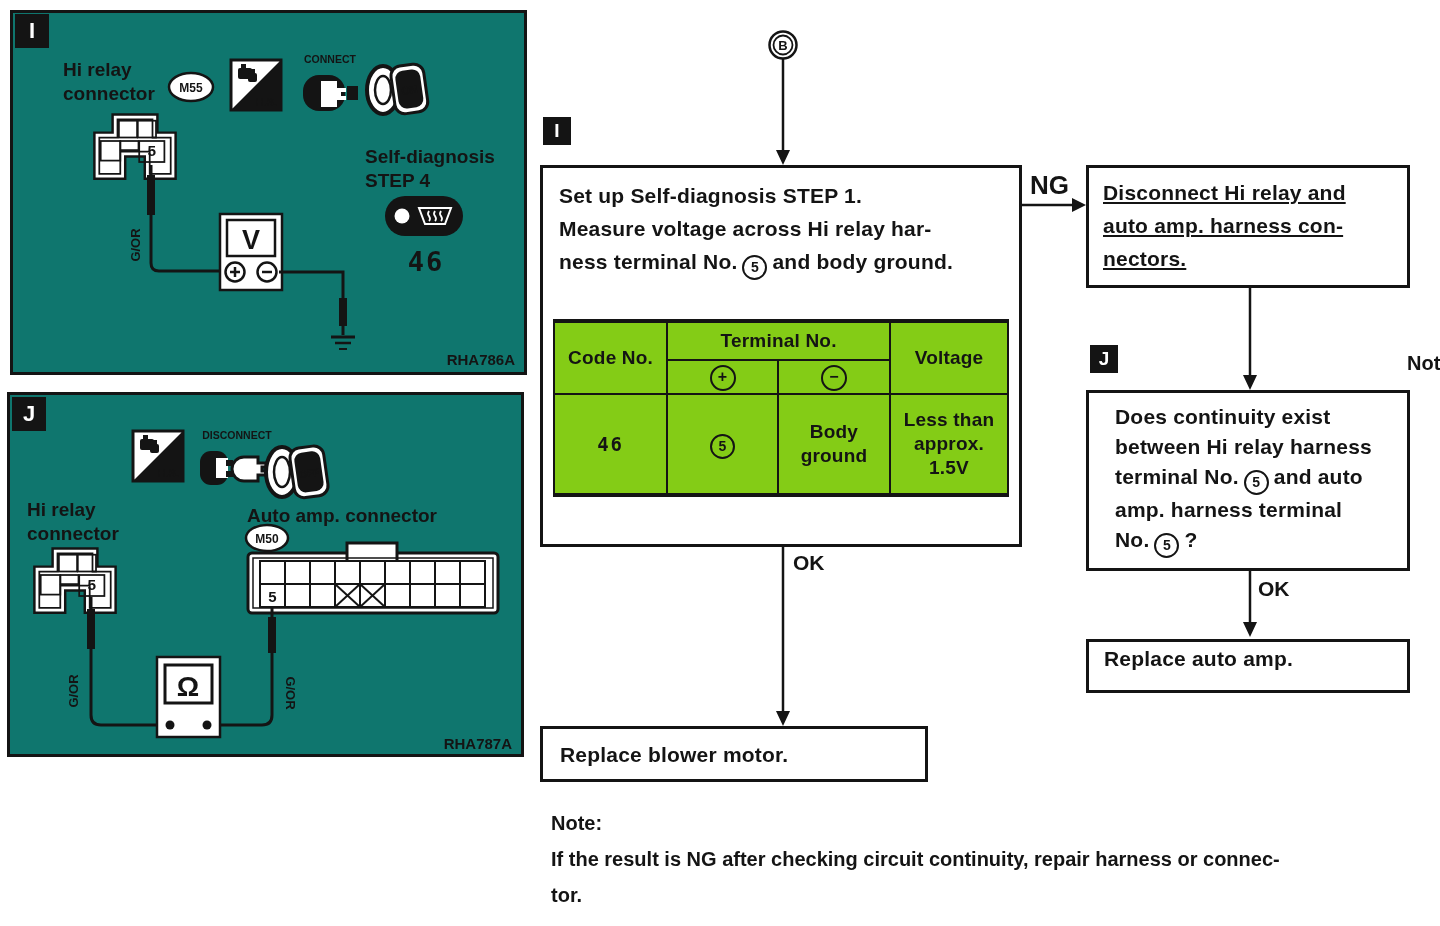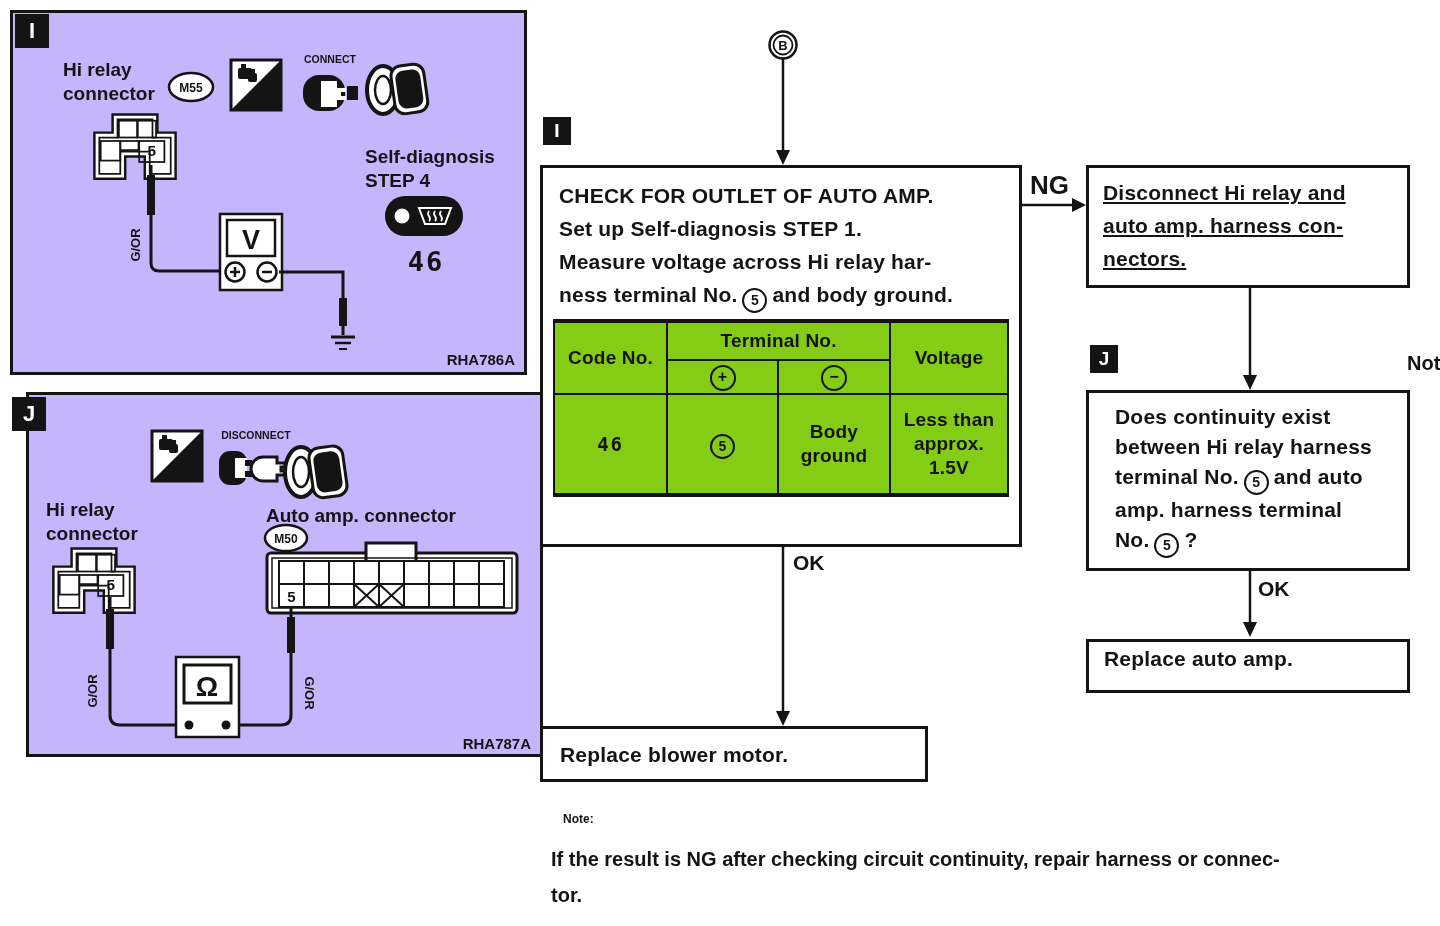--- a/index.html
+++ b/index.html
@@ -1,19 +1,19 @@
 <!DOCTYPE html>
 <html><head>
 <meta charset="utf-8">
 <style>
   html,body{margin:0;padding:0;background:#f2f2f2;}
   .page{position:relative;width:1440px;height:926px;background:#ffffff;overflow:hidden;
         font-family:"Liberation Sans",sans-serif;color:#141414;}
   .abs{position:absolute;}
-  .panel{border:3px solid #141414;background:#c4b5fd;}
+  .panel{border:3px solid #141414;background:#0f766e;}
   .tag{background:#141414;color:#fff;font-weight:bold;display:flex;align-items:center;justify-content:center;}
   .tag34{width:34px;height:34px;font-size:22px;}
   .tag28{width:28px;height:28px;font-size:19px;}
   .fbox{border:3px solid #141414;background:#fff;box-sizing:border-box;
         font-size:21px;font-weight:bold;letter-spacing:.2px;line-height:33px;}
   .fbox .pad{padding:11px 16px;}
   .lbl{font-weight:bold;}
   .c5{display:inline-block;width:21px;height:21px;border:2px solid #141414;border-radius:50%;
       text-align:center;line-height:21px;font-size:14px;font-weight:bold;vertical-align:-3px;margin:0 5px;}
   .sym{display:inline-block;width:22px;height:22px;border:2px solid #141414;border-radius:50%;
@@ -115,21 +115,21 @@
           <path d="M0,-5 q-2,3 0,5 q2,3 0,5" fill="none" stroke="#ffffff" stroke-width="1.8"></path>
           <path d="M6,-5 q-2,3 0,5 q2,3 0,5" fill="none" stroke="#ffffff" stroke-width="1.8"></path>
         </g>
       </g>
       <text x="413" y="258" font-size="27" class="mid seg">46</text>
       <text x="502" y="352" font-size="15" class="endt">RHA786A</text>
     </svg>
   </div>
   <div class="abs tag tag34" style="left:15px;top:14px;">I</div>
 
-  <div class="abs panel" style="left:26px;top:392px;width:511px;height:359px;">
+  <div class="abs panel" style="left:7px;top:392px;width:511px;height:359px;">
     <svg width="511" height="359" viewBox="0 0 511 359">
 
       <g transform="translate(123,36)">
         <rect width="50" height="50" fill="#fff" stroke="#141414" stroke-width="3"></rect>
         <polygon points="50,0 50,50 0,50" fill="#141414"></polygon>
         <rect x="7" y="8" width="14" height="11" rx="2" fill="#141414"></rect>
         <rect x="17" y="13" width="9" height="9" rx="2" fill="#141414"></rect>
         <rect x="10" y="4" width="5" height="5" fill="#141414"></rect>
         <rect x="20" y="9" width="4" height="4" fill="#141414"></rect>
         <text x="46" y="46" font-size="11" fill="#ffffff" class="endt">H.S.</text>
@@ -242,21 +242,20 @@
       <polygon points="776,711 790,711 783,726"></polygon>
       <polygon points="1243,375 1257,375 1250,390"></polygon>
       <polygon points="1243,622 1257,622 1250,637"></polygon>
     </g>
   </svg>
 
   <div class="abs tag tag28" style="left:543px;top:117px;">I</div>
 
   <div class="abs fbox" style="left:540px;top:165px;width:482px;height:382px;">
     <div class="pad">
-      <div>CHECK FOR OUTLET OF AUTO AMP.</div>
       <div>Set up Self-diagnosis STEP 1.</div>
       <div>Measure voltage across Hi relay har-</div>
       <div><span>ness terminal No.</span><span class="c5">5</span><span>and body ground.</span></div>
     </div>
     <table class="vt abs" style="left:10px;top:151px;">
       <tbody>
           <tr>
         <td rowspan="2" style="width:114px;height:70px;">Code No.</td>
         <td colspan="2" style="height:36px;">Terminal No.</td>
         <td rowspan="2" style="width:118px;">Voltage</td>
@@ -302,17 +301,17 @@
       <div><span>No.</span><span class="c5">5</span><span>?</span></div>
     </div>
   </div>
 
   <div class="abs lbl" style="left:1258px;top:577px;font-size:21px;">OK</div>
 
   <div class="abs fbox" style="left:1086px;top:639px;width:324px;height:54px;display:flex;align-items:flex-start;padding-left:15px;">
     <span>Replace auto amp.</span>
   </div>
 
-  <div class="abs lbl" style="left:563px;top:812px;font-size:12px;">Note:</div>
+  <div class="abs lbl" style="left:551px;top:812px;font-size:20px;">Note:</div>
   <div class="abs lbl" style="left:551px;top:848px;font-size:20px;white-space:nowrap;">If the result is NG after checking circuit continuity, repair harness or connec-</div>
   <div class="abs lbl" style="left:551px;top:884px;font-size:20px;">tor.</div>
 
 </div>
 
 </body></html>

